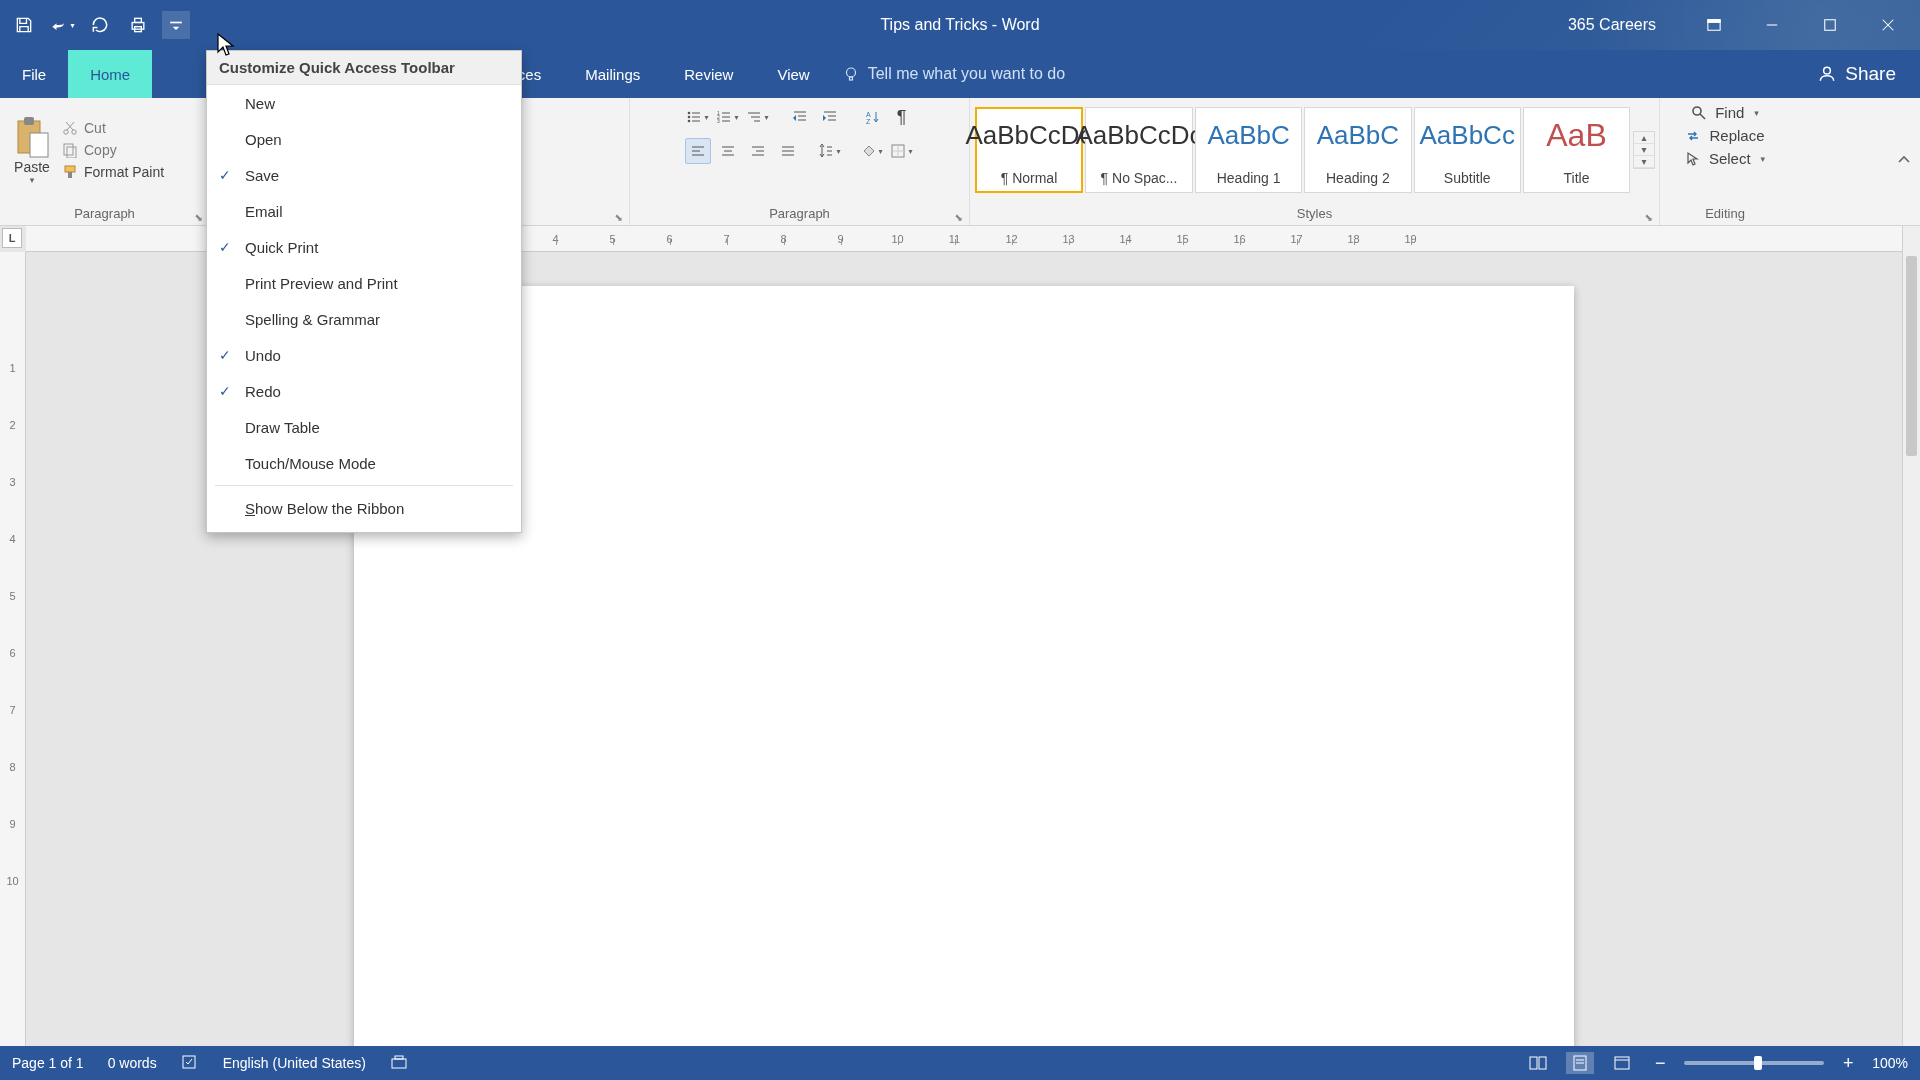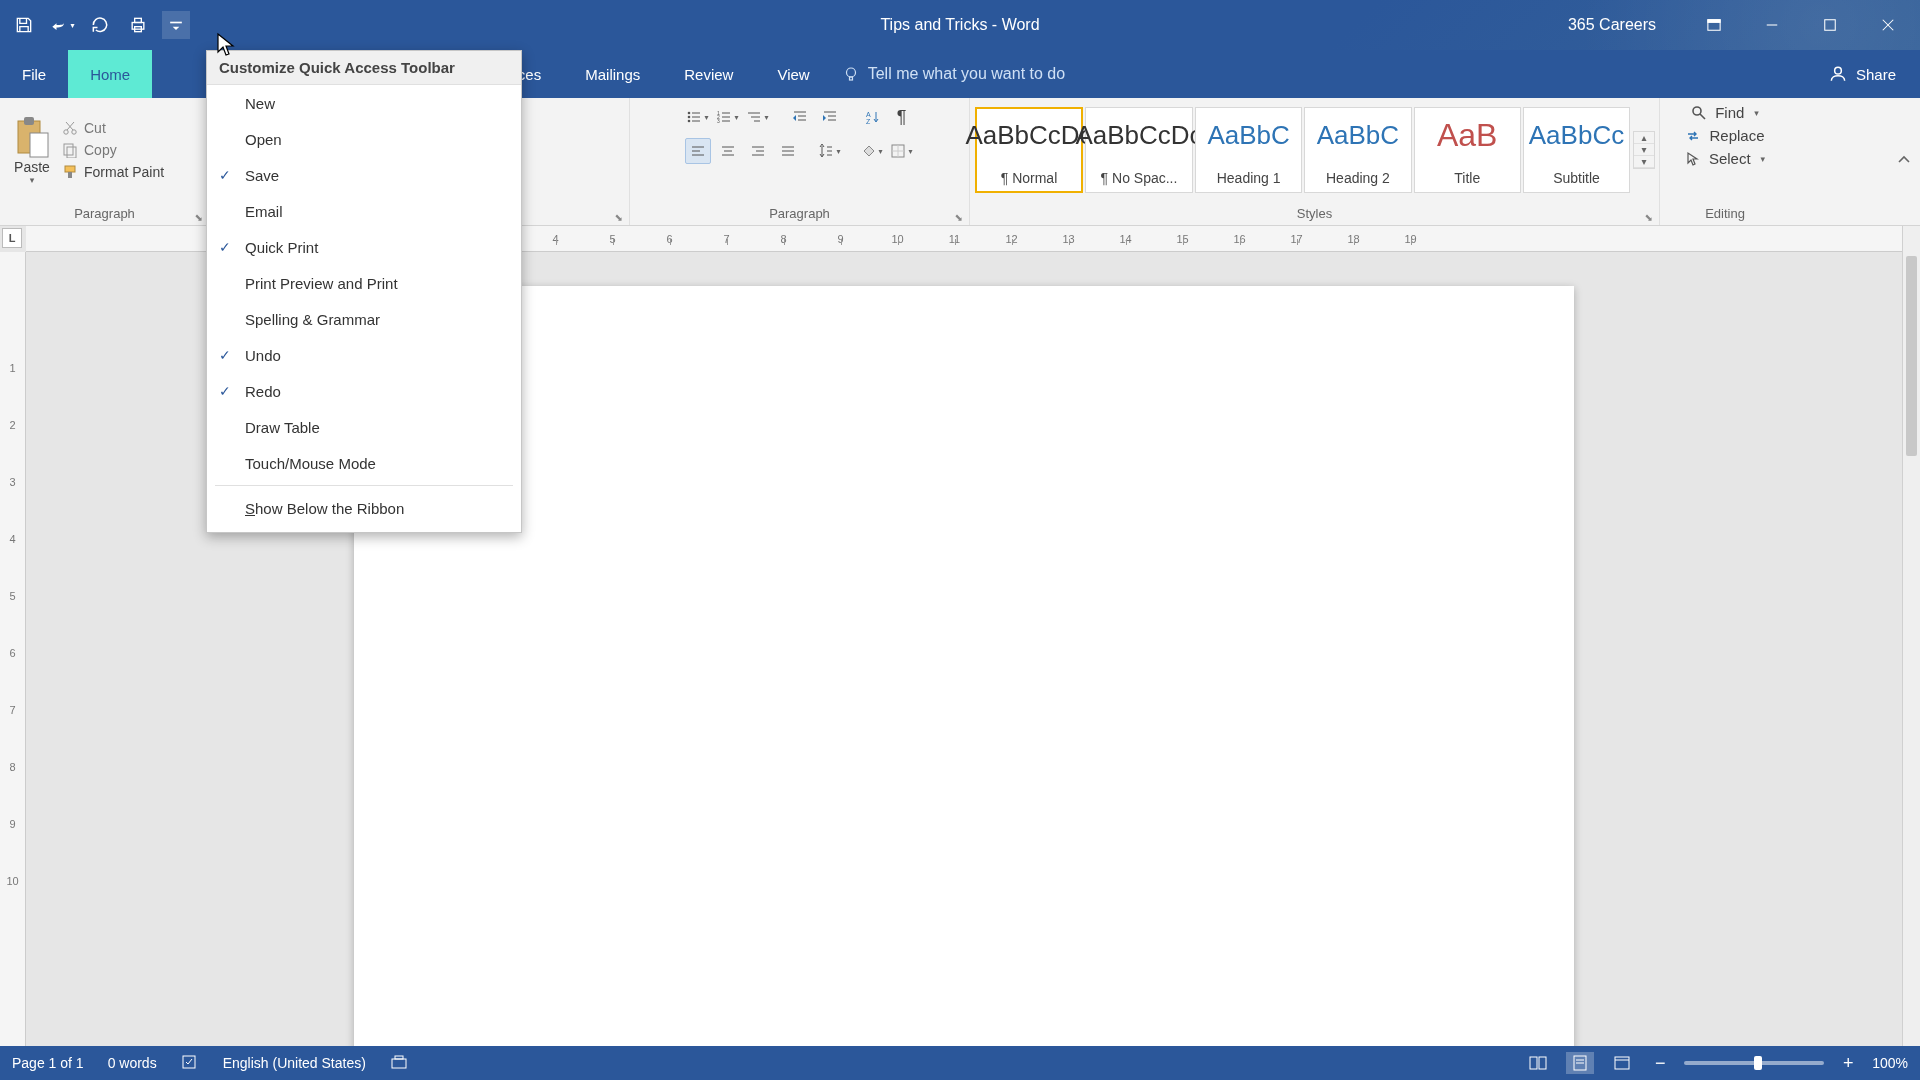--- a/index.html
+++ b/index.html
@@ -20,21 +20,21 @@
 .win-btn svg { width: 14px; height: 14px; stroke: #fff; fill: none; stroke-width: 1.2; }
 
 
 .tabsrow { height: 48px; background: #2b579a; display: flex; align-items: stretch; color: #fff; }
 .tab { padding: 0 22px; display: flex; align-items: center; font-size: 15px; cursor: pointer; }
 .tab.file { }
 .tab.active { background: #5eead4; color: #2b579a; }
 .tab.partial { color:#fff; }
 .tellme { display:flex; align-items:center; gap:8px; margin-left:10px; color:#cfe0f5; font-size:16px;}
 .tellme .bulb { width:18px; height:18px; }
-.share-btn { margin-left:auto; display:flex; align-items:center; gap:8px; padding:0 24px; color:#fff; font-size:15px; cursor:pointer;}
+.share-btn { margin-left:auto; display:flex; align-items:center; gap:8px; padding:0 24px; color:#fff; font-size:19px; cursor:pointer;}
 .share-btn svg { width:20px; height:20px; fill:#fff; }
 
 
 .ribbon { height: 128px; background: #f3f3f3; border-bottom: 1px solid #d4d4d4; display: flex; position: relative; }
 .ribbon-group { border-right: 1px solid #e0e0e0; display: flex; flex-direction: column; }
 .group-body { flex: 1; display: flex; align-items: center; padding: 4px 8px; }
 .group-label { height: 24px; font-size: 13px; color: #666; text-align: center; display:flex; align-items:center; justify-content:center; position:relative; }
 .group-label .launcher { position:absolute; right:6px; bottom:2px; font-size:10px; color:#888; cursor:pointer;}
 .collapse-btn { position:absolute; right:8px; top:50%; transform:translateY(-50%); cursor:pointer; color:#666; }
 
@@ -402,26 +402,26 @@
         </div>
         <div class="style-item">
           <div class="style-preview blue">AaBbC</div>
           <div class="style-label">Heading 1</div>
         </div>
         <div class="style-item">
           <div class="style-preview blue">AaBbC</div>
           <div class="style-label">Heading 2</div>
         </div>
         <div class="style-item">
+          <div class="style-preview blue">AaBbCc</div>
+          <div class="style-label">Subtitle</div>
+        </div>
+        <div class="style-item">
           <div class="style-preview accent">AaB</div>
           <div class="style-label">Title</div>
-        </div>
-        <div class="style-item">
-          <div class="style-preview blue">AaBbCc</div>
-          <div class="style-label">Subtitle</div>
         </div>
         <div class="styles-scroller">
           <div>▴</div>
           <div>▾</div>
           <div>▾</div>
         </div>
       </div>
     <div class="group-label">
         <span>Styles</span>
         <span class="launcher">⬊</span>

